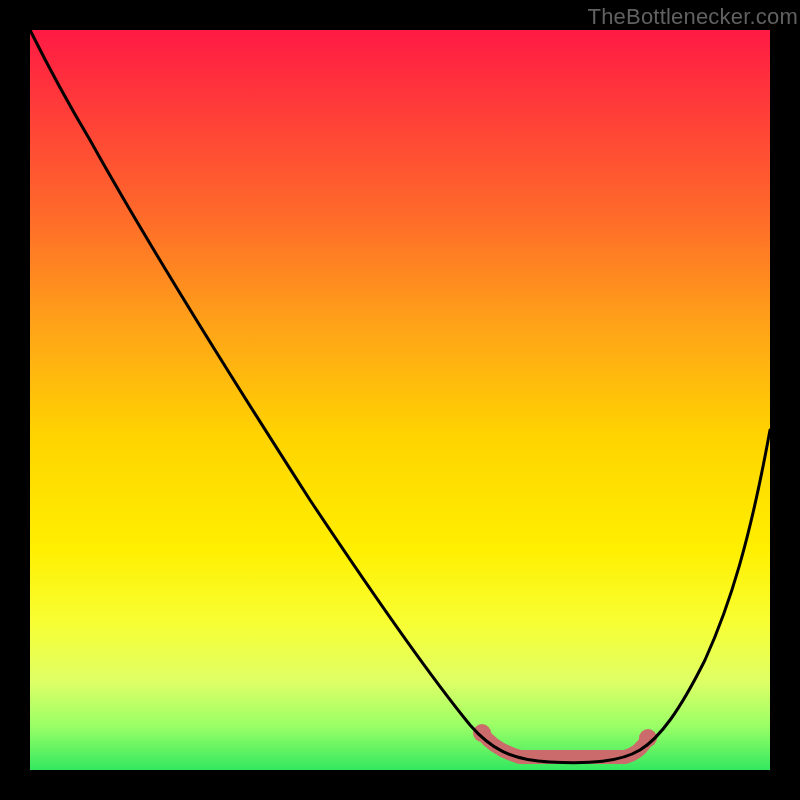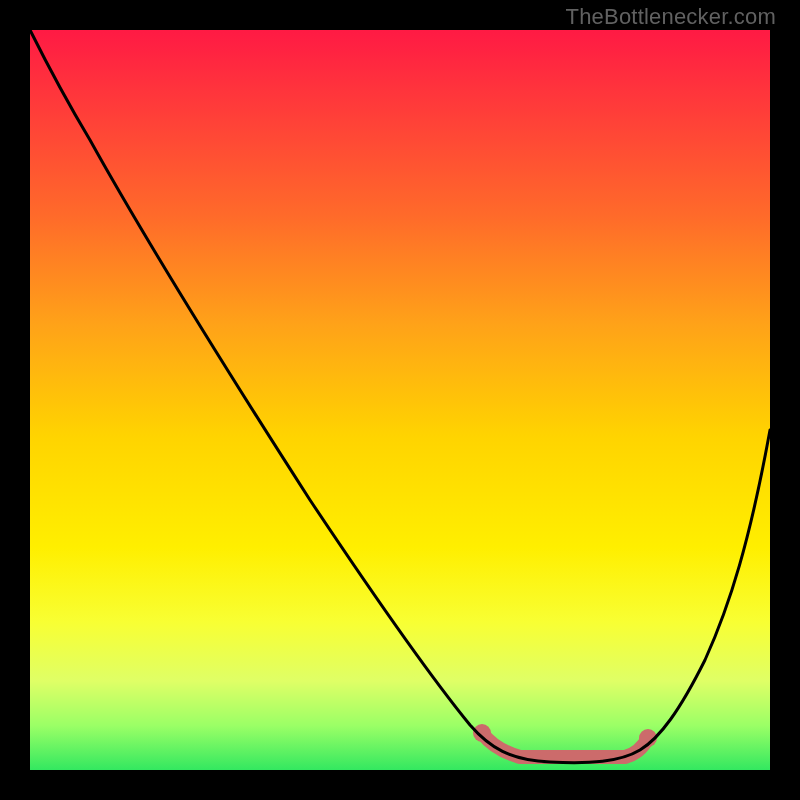--- a/index.html
+++ b/index.html
@@ -39,21 +39,21 @@
     position: absolute;
     left: 0;
     top: 0;
     width: 740px;
     height: 740px;
     overflow: visible;
   }
   .watermark {
     position: absolute;
     top: 4px;
-    right: 24px;
+    right: 2px;
     color: #616161;
     font-size: 22px;
     font-weight: 500;
     letter-spacing: 0.2px;
   }
   .pink-stroke {
     fill: none;
     stroke: #cc6b6b;
     stroke-width: 14;
     stroke-linecap: round;

